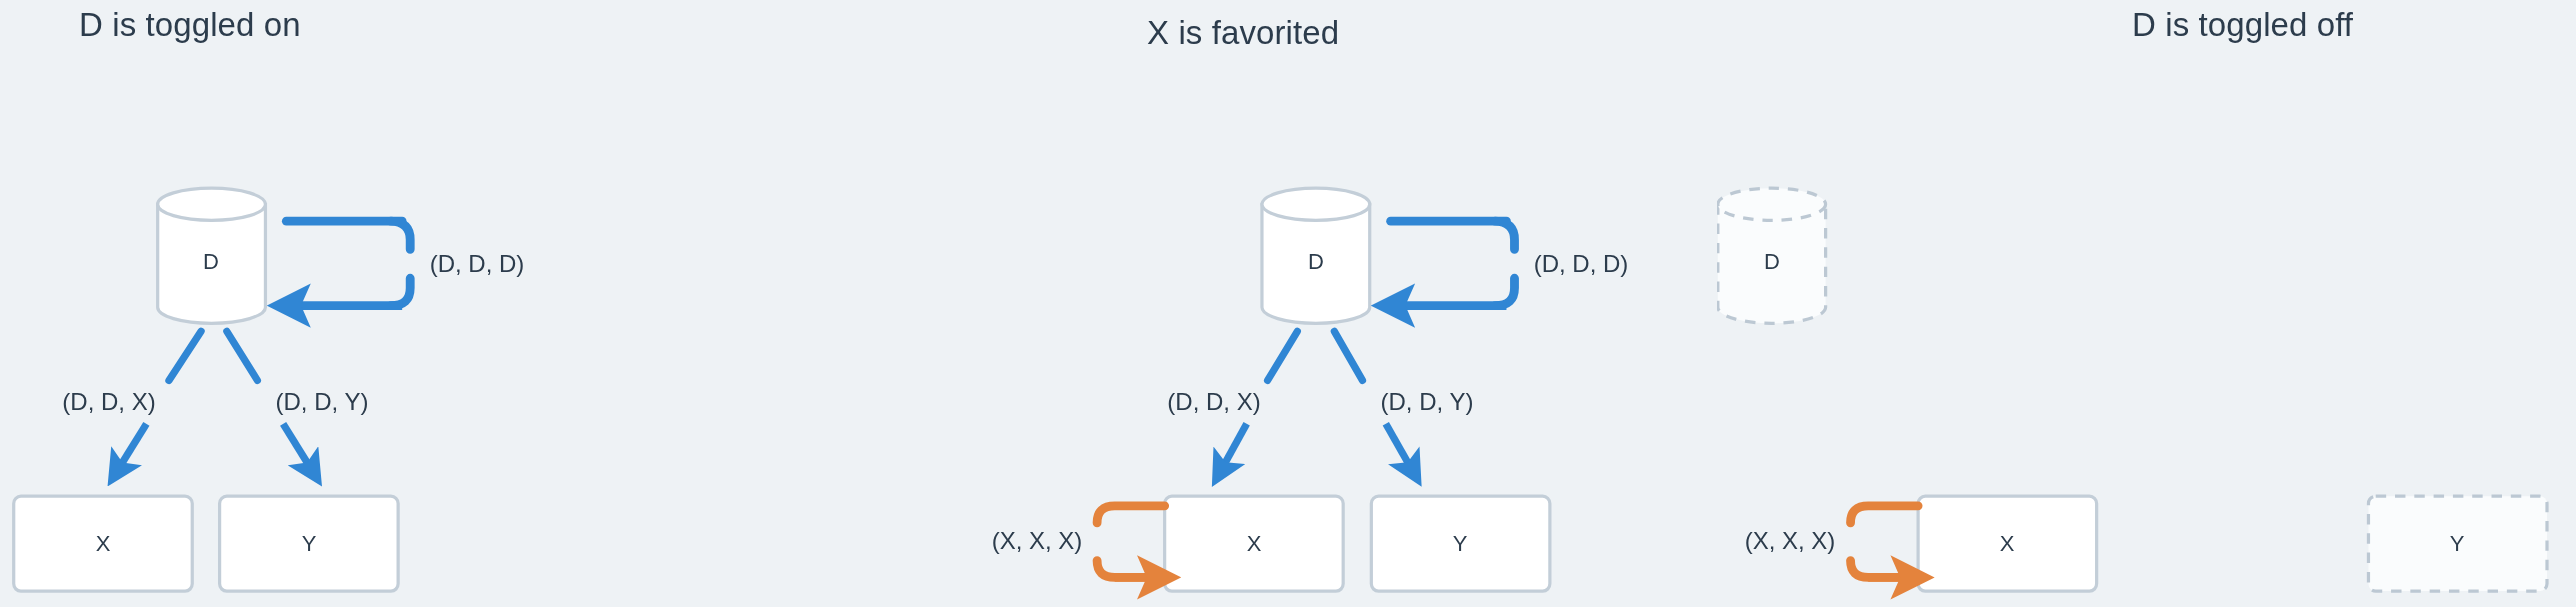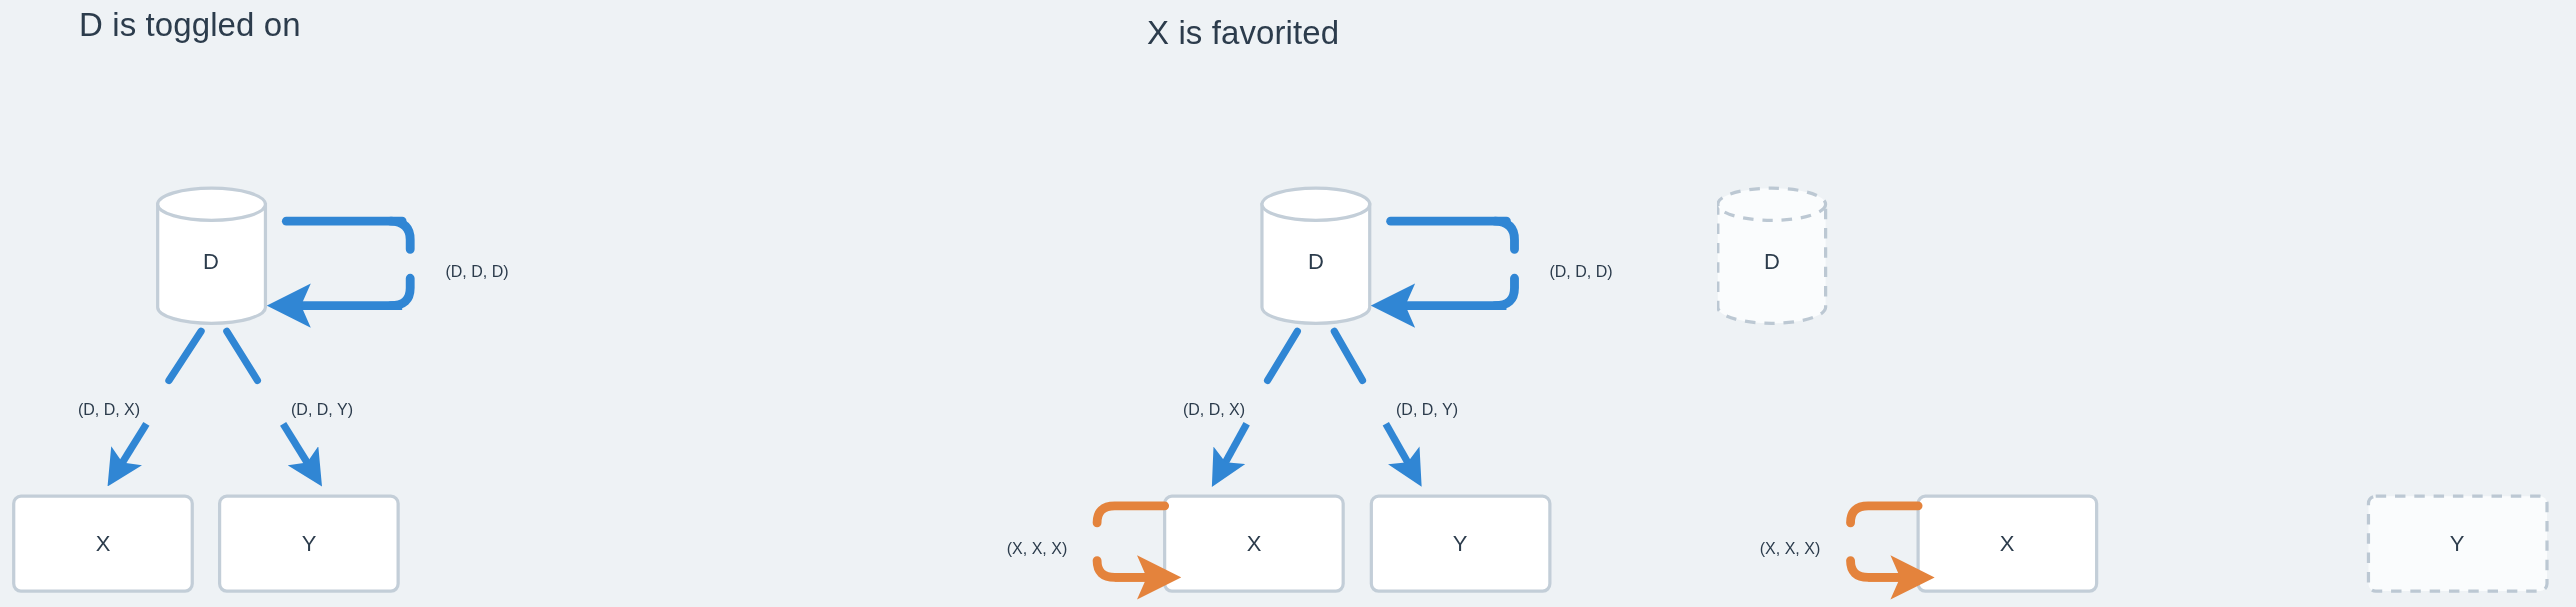--- a/index.html
+++ b/index.html
@@ -56,27 +56,26 @@
     position: absolute;
     font-size: 22px;
     color: #2c3c4c;
     text-align: center;
     white-space: nowrap;
     transform: translate(-50%, -50%);
     pointer-events: none;
   }
   .edge-label {
     position: absolute;
-    font-size: 16px;
+    font-size: 24px;
     color: #2c3c4c;
     text-align: center;
     white-space: nowrap;
     transform: translate(-50%, -50%);
     pointer-events: none;
-    margin-top: 8px;
   }
 </style>
 </head>
 <body>
 
 <div class="stage">
 
   <div class="panel" id="panel-1">
     <div class="panel-title">D is toggled on</div>
 
@@ -181,20 +180,21 @@
     <div class="node-label" style="left:395px; top:544px;">X</div>
     <div class="node-label" style="left:601px; top:544px;">Y</div>
 
     <div class="edge-label" style="left:722px; top:264px;">(D, D, D)</div>
     <div class="edge-label" style="left:355px; top:402px;">(D, D, X)</div>
     <div class="edge-label" style="left:568px; top:402px;">(D, D, Y)</div>
     <div class="edge-label" style="left:178px; top:541px;">(X, X, X)</div>
   </div>
 
   <div class="panel" id="panel-3">
+    <div class="panel-title">D is toggled off</div>
 
     <svg class="svg-layer" viewBox="0 0 1068 756">
       <defs>
         <marker id="p3-orange-arrow" markerWidth="5" markerHeight="5" refX="2.4" refY="2.5" orient="auto">
           <path d="M0,0 L5,2.5 L0,5 L1.1,2.5 Z" fill="#e4833c"></path>
         </marker>
       </defs>
 
       <g>
         <path d="M 1 254 L 1 382 A 67 20 0 0 0 135 382 L 135 254 Z" fill="#fafcfd" stroke="#bcc8d3" stroke-width="4" stroke-dasharray="13 11"></path>

